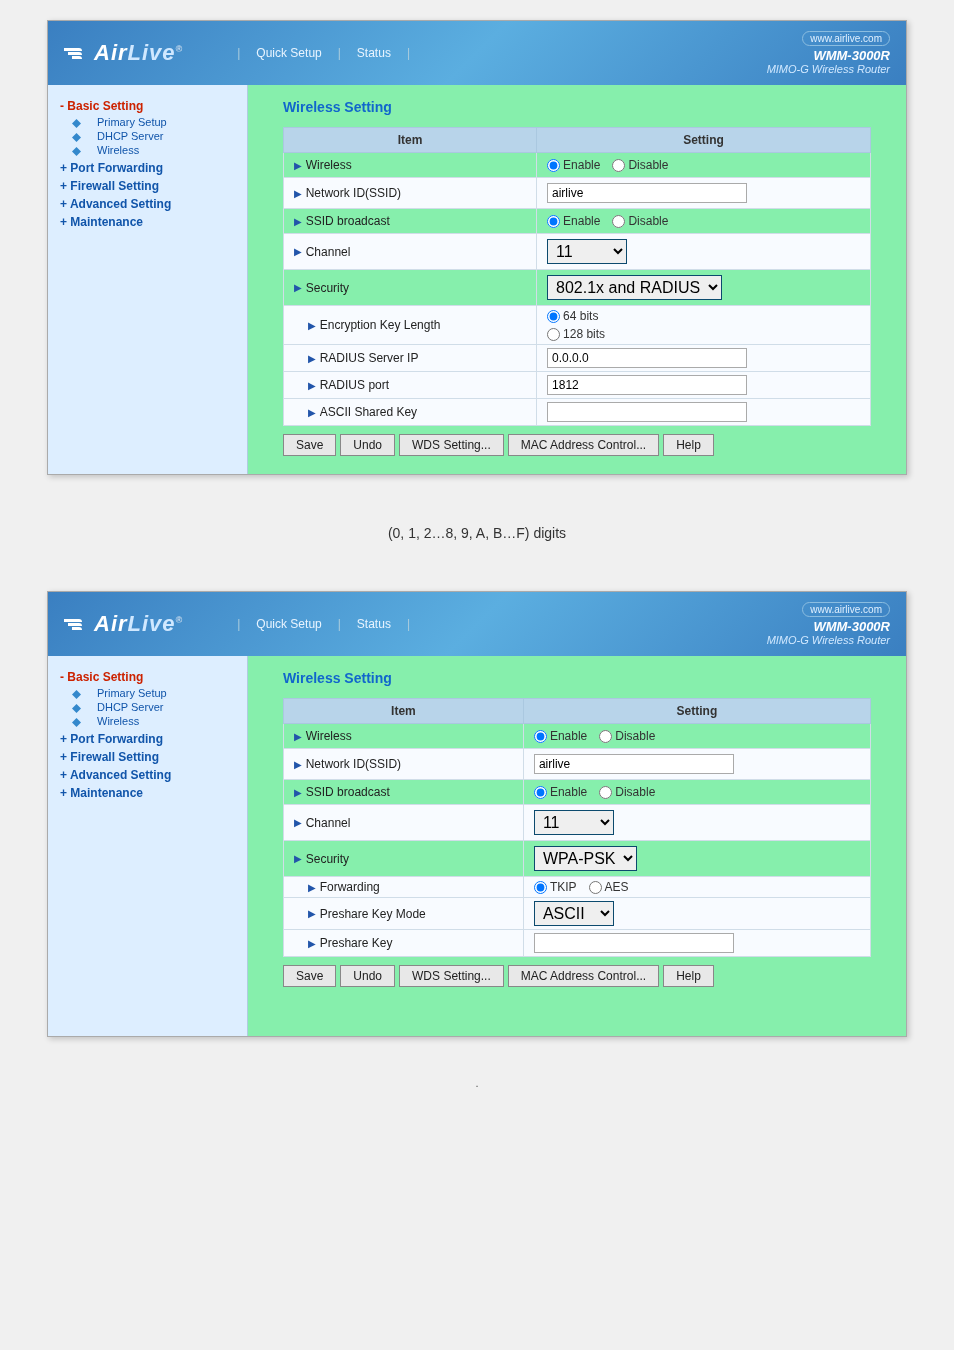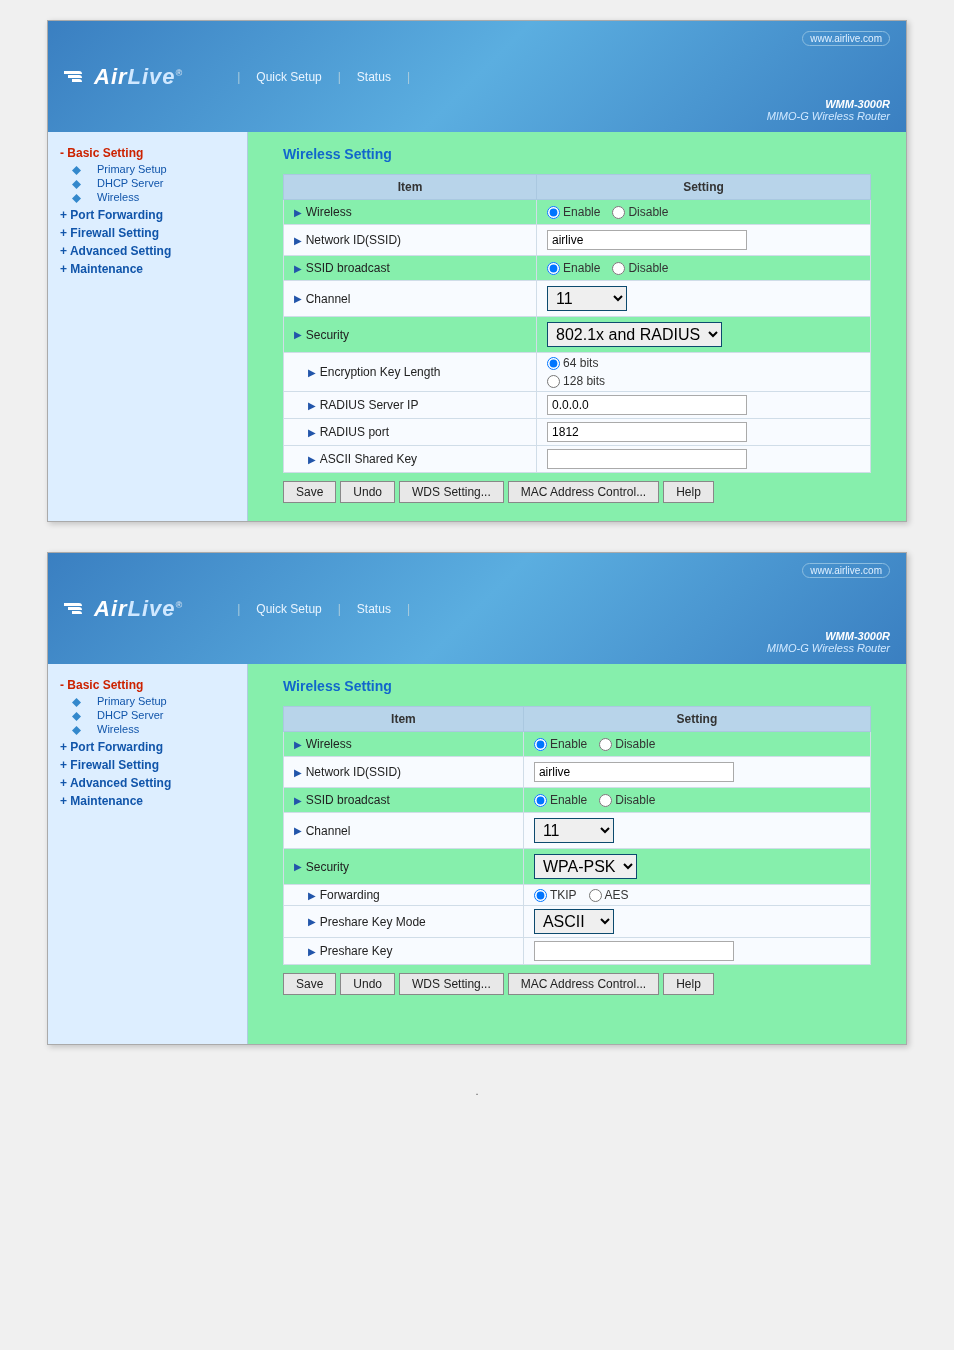--- a/index.html
+++ b/index.html
@@ -100,28 +100,27 @@
       text-align: right;
       color: #fff;
     }
     .header-right .website {
       font-size: 10px;
       border: 1px solid #8bbde0;
       border-radius: 10px;
       padding: 1px 7px;
       color: #e0f0ff;
       display: inline-block;
-      margin-bottom: 16px;
+      margin-bottom: 2px;
     }
     .header-right .model {
-      font-size: 11px;
+      font-size: 13px;
       font-weight: bold;
       font-style: italic;
       display: block;
-      margin-top: 36px;
     }
     .header-right .subtitle {
       font-size: 11px;
       font-style: italic;
       color: #d0e8ff;
       display: block;
     }
 
     
     .router-body {
@@ -533,20 +532,21 @@
           <button>Save</button>
           <button>Undo</button>
           <button>WDS Setting...</button>
           <button>MAC Address Control...</button>
           <button>Help</button>
         </div>
       </div>
     </div>
   </div>
 
+  <div class="middle-text">(0, 1, 2…8, 9, A, B…F) digits</div>
 
   <div class="router-panel">
 
     <div class="router-header">
       <div class="logo-area">
         <div class="logo-signal">
           <span></span>
             <span></span>
             <span></span>
         </div>

